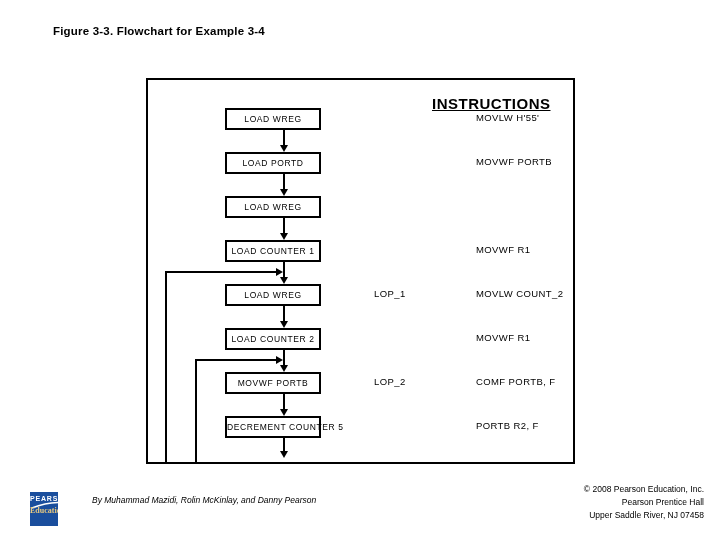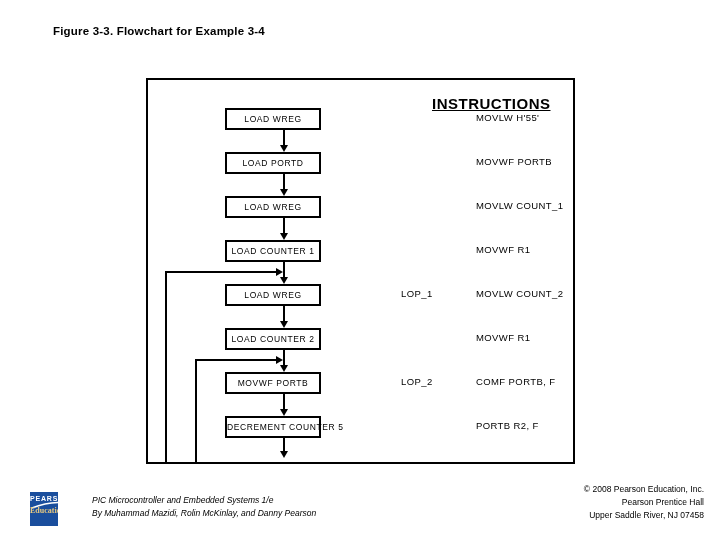--- a/index.html
+++ b/index.html
@@ -36,21 +36,21 @@
   }
   .instr-header{
     position:absolute;left:284px;top:15px;
     font-size:15px;font-weight:bold;letter-spacing:0.5px;
     text-decoration:underline;white-space:nowrap;
   }
   .irow{
     position:absolute;left:280px;width:150px;
     font-size:9.5px;letter-spacing:0.4px;white-space:nowrap;padding-left:48px;
   }
-  .row-label{position:absolute;left:-54px;width:52px;margin-left:27px;}
+  .row-label{position:absolute;left:-54px;width:52px;}
   .footer-logo{
     position:absolute;left:30px;top:492px;width:28px;height:34px;
     background:#1a4e9d;overflow:hidden;
   }
   .logo-brand{
     color:#fff;font-weight:bold;font-size:7px;letter-spacing:0.8px;
     text-align:center;padding-top:3px;
   }
   .logo-swoosh{display:block;margin:-1px 0 0 0;}
   .logo-division{
@@ -99,24 +99,20 @@
   <div class="instr-header">INSTRUCTIONS</div>
 
   <div class="irow" style="top:32px">
     <span class="row-label"></span>
     <span class="row-text">MOVLW H'55'</span>
   </div>
   <div class="irow" style="top:76px">
     <span class="row-label"></span>
     <span class="row-text">MOVWF PORTB</span>
   </div>
-  <div class="irow" style="top:120px">
-    <span class="row-label"></span>
-    <span class="row-text">MOVLW COUNT_1</span>
-  </div>
   <div class="irow" style="top:164px">
     <span class="row-label"></span>
     <span class="row-text">MOVWF R1</span>
   </div>
   <div class="irow" style="top:208px">
     <span class="row-label">LOP_1</span>
     <span class="row-text">MOVLW COUNT_2</span>
   </div>
   <div class="irow" style="top:252px">
     <span class="row-label"></span>
@@ -134,21 +130,20 @@
 
 <div class="footer-logo">
   <div class="logo-brand">PEARSON</div>
   <svg class="logo-swoosh" width="52" height="8" viewBox="0 0 52 8">
     <path d="M2 7 Q 26 -3 50 5" stroke="#ffffff" stroke-width="1.5" fill="none"></path>
   </svg>
   <div class="logo-division">Education</div>
 </div>
 
 <div class="book-credit">
-  <div>PIC Microcontroller and Embedded Systems 1/e</div>
   <div>By Muhammad Mazidi, Rolin McKinlay, and Danny Pearson</div>
 </div>
 
 <div class="imprint">
   <div>© 2008 Pearson Education, Inc.</div>
   <div>Pearson Prentice Hall</div>
   <div>Upper Saddle River, NJ 07458</div>
 </div>
 
 </body></html>

